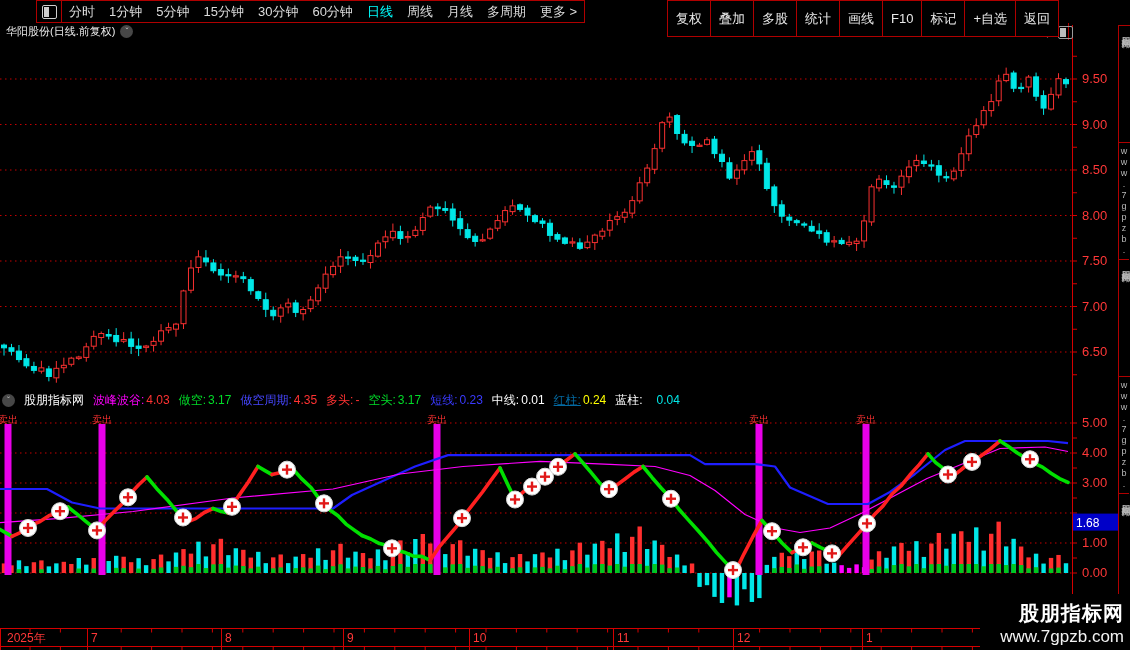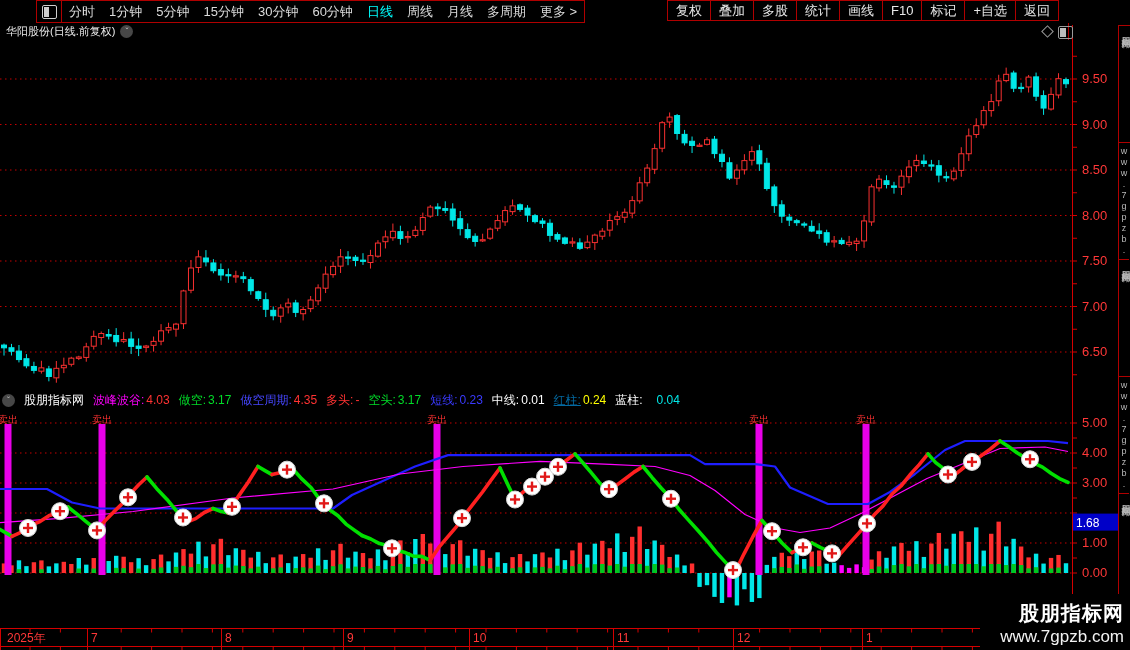--- a/index.html
+++ b/index.html
@@ -11,21 +11,21 @@
            border:1px solid #b00000;background:#000;}
   .tb-icon-cell{width:24px;height:21px;display:flex;align-items:center;justify-content:center;
                 border-right:1px solid #b00000;}
   .win-icon{position:relative;width:13px;height:12px;border:1px solid #cfcfcf;border-radius:2px;display:inline-block;}
   .win-icon::before{content:"";position:absolute;left:1px;top:1px;bottom:1px;width:5px;background:#cfcfcf;}
   .periods{display:flex;align-items:center;}
   .period-item{padding:0 7px;font-size:13px;color:#dcdcdc;line-height:20px;white-space:nowrap;cursor:default;}
   .period-item.active{color:#00ffff;}
   .tb-right{position:absolute;right:0;top:0;display:flex;}
   .tb-btn{border:1px solid #b00000;background:#000;color:#e8e8e8;font-size:13px;line-height:19px;
-          padding:0 8px;margin-left:-1px;white-space:nowrap;font-family:inherit;}
+          padding:8px 8px;margin-left:-1px;white-space:nowrap;font-family:inherit;}
   
   .title-row{position:absolute;left:0;top:22px;width:1080px;height:18px;z-index:5;display:flex;
              align-items:center;padding-left:6px;gap:5px;}
   .chart-title{font-size:11px;color:#eaeaea;white-space:nowrap;}
   .chev-circle{display:inline-flex;width:13px;height:13px;border-radius:50%;background:#474747;
                color:#c3c3c3;font-size:9px;line-height:13px;align-items:center;justify-content:center;}
   .diamond{position:absolute;left:1043px;top:5px;width:7px;height:7px;border:1px solid #9a9a9a;
            transform:rotate(45deg);}
   .win2{position:absolute;left:1058px;top:4px;width:13px;height:11px;border:1px solid #9a9a9a;
         border-radius:2px;}

